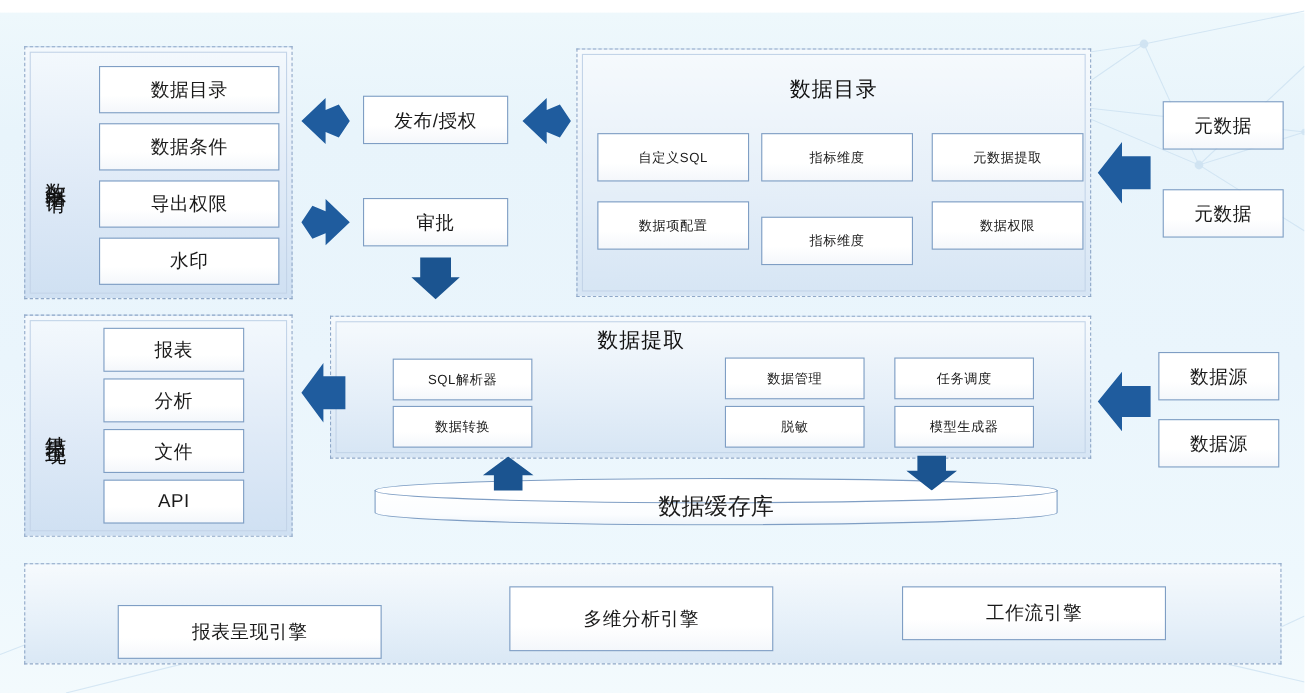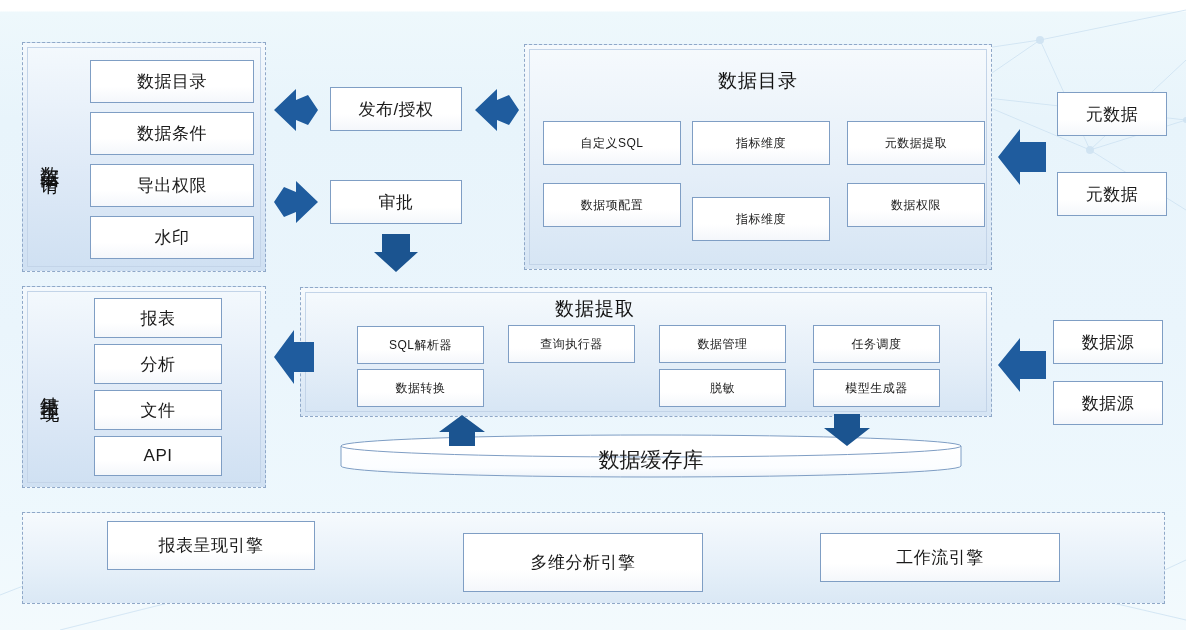--- a/index.html
+++ b/index.html
@@ -153,24 +153,23 @@
   <div class="box sm" style="left:543px; top:121px; width:138px; height:44px;">自定义SQL</div>
   <div class="box sm" style="left:692px; top:121px; width:138px; height:44px;">指标维度</div>
   <div class="box sm" style="left:847px; top:121px; width:138px; height:44px;">元数据提取</div>
   <div class="box sm" style="left:543px; top:183px; width:138px; height:44px;">数据项配置</div>
   <div class="box sm" style="left:692px; top:197px; width:138px; height:44px;">指标维度</div>
   <div class="box sm" style="left:847px; top:183px; width:138px; height:44px;">数据权限</div>
 
   <div class="panel flat" style="left:300px; top:287px; width:692px; height:130px;">
     <div class="panel-inner-border"></div>
   </div>
-  <div class="panel-title" style="left:300px; top:296px; width:590px;">数据提取</div>
+  <div class="panel-title" style="left:288px; top:296px; width:590px;">数据提取</div>
 
   <div class="box sm" style="left:357px; top:326px; width:127px; height:38px;">SQL解析器</div>
-  <div class="box sm" style="left:508px; top:325px; width:127px; height:38px;">查询执行器</div>
   <div class="box sm" style="left:659px; top:325px; width:127px; height:38px;">数据管理</div>
   <div class="box sm" style="left:813px; top:325px; width:127px; height:38px;">任务调度</div>
   <div class="box sm" style="left:357px; top:369px; width:127px; height:38px;">数据转换</div>
   <div class="box sm" style="left:659px; top:369px; width:127px; height:38px;">脱敏</div>
   <div class="box sm" style="left:813px; top:369px; width:127px; height:38px;">模型生成器</div>
 
   <div class="cylinder" style="left:340px; top:434px; width:622px; height:44px;">
     <svg width="622" height="44" viewBox="0 0 622 44">
       <defs>
         <linearGradient id="cylg" x1="0" y1="0" x2="0" y2="1">
@@ -186,21 +185,21 @@
   </div>
 
   <div class="box" style="left:1057px; top:92px; width:110px; height:44px;">元数据</div>
   <div class="box" style="left:1057px; top:172px; width:110px; height:44px;">元数据</div>
 
   <div class="box" style="left:1053px; top:320px; width:110px; height:44px;">数据源</div>
   <div class="box" style="left:1053px; top:381px; width:110px; height:44px;">数据源</div>
 
   <div class="panel" style="left:22px; top:512px; width:1143px; height:92px; background:linear-gradient(180deg,#f6fafd 0%,#e6f0f9 60%,#dae8f5 100%);">
   </div>
-  <div class="box" style="left:107px; top:521px; width:208px; height:49px;">报表呈现引擎</div>
+  <div class="box" style="left:107px; top:550px; width:240px; height:49px;">报表呈现引擎</div>
   <div class="box" style="left:463px; top:533px; width:240px; height:59px;">多维分析引擎</div>
   <div class="box" style="left:820px; top:533px; width:240px; height:49px;">工作流引擎</div>
 
   <div class="arrow" style="left:272px; top:86px;">
     <svg width="48" height="48" viewBox="0 0 48 48">
       <path d="M2 24 L24 3 L24 14 L36 9 L46 24 L36 39 L24 34 L24 45 Z" fill="#1f5c9e"></path>
     </svg>
   </div>
 
   <div class="arrow" style="left:473px; top:86px;">

